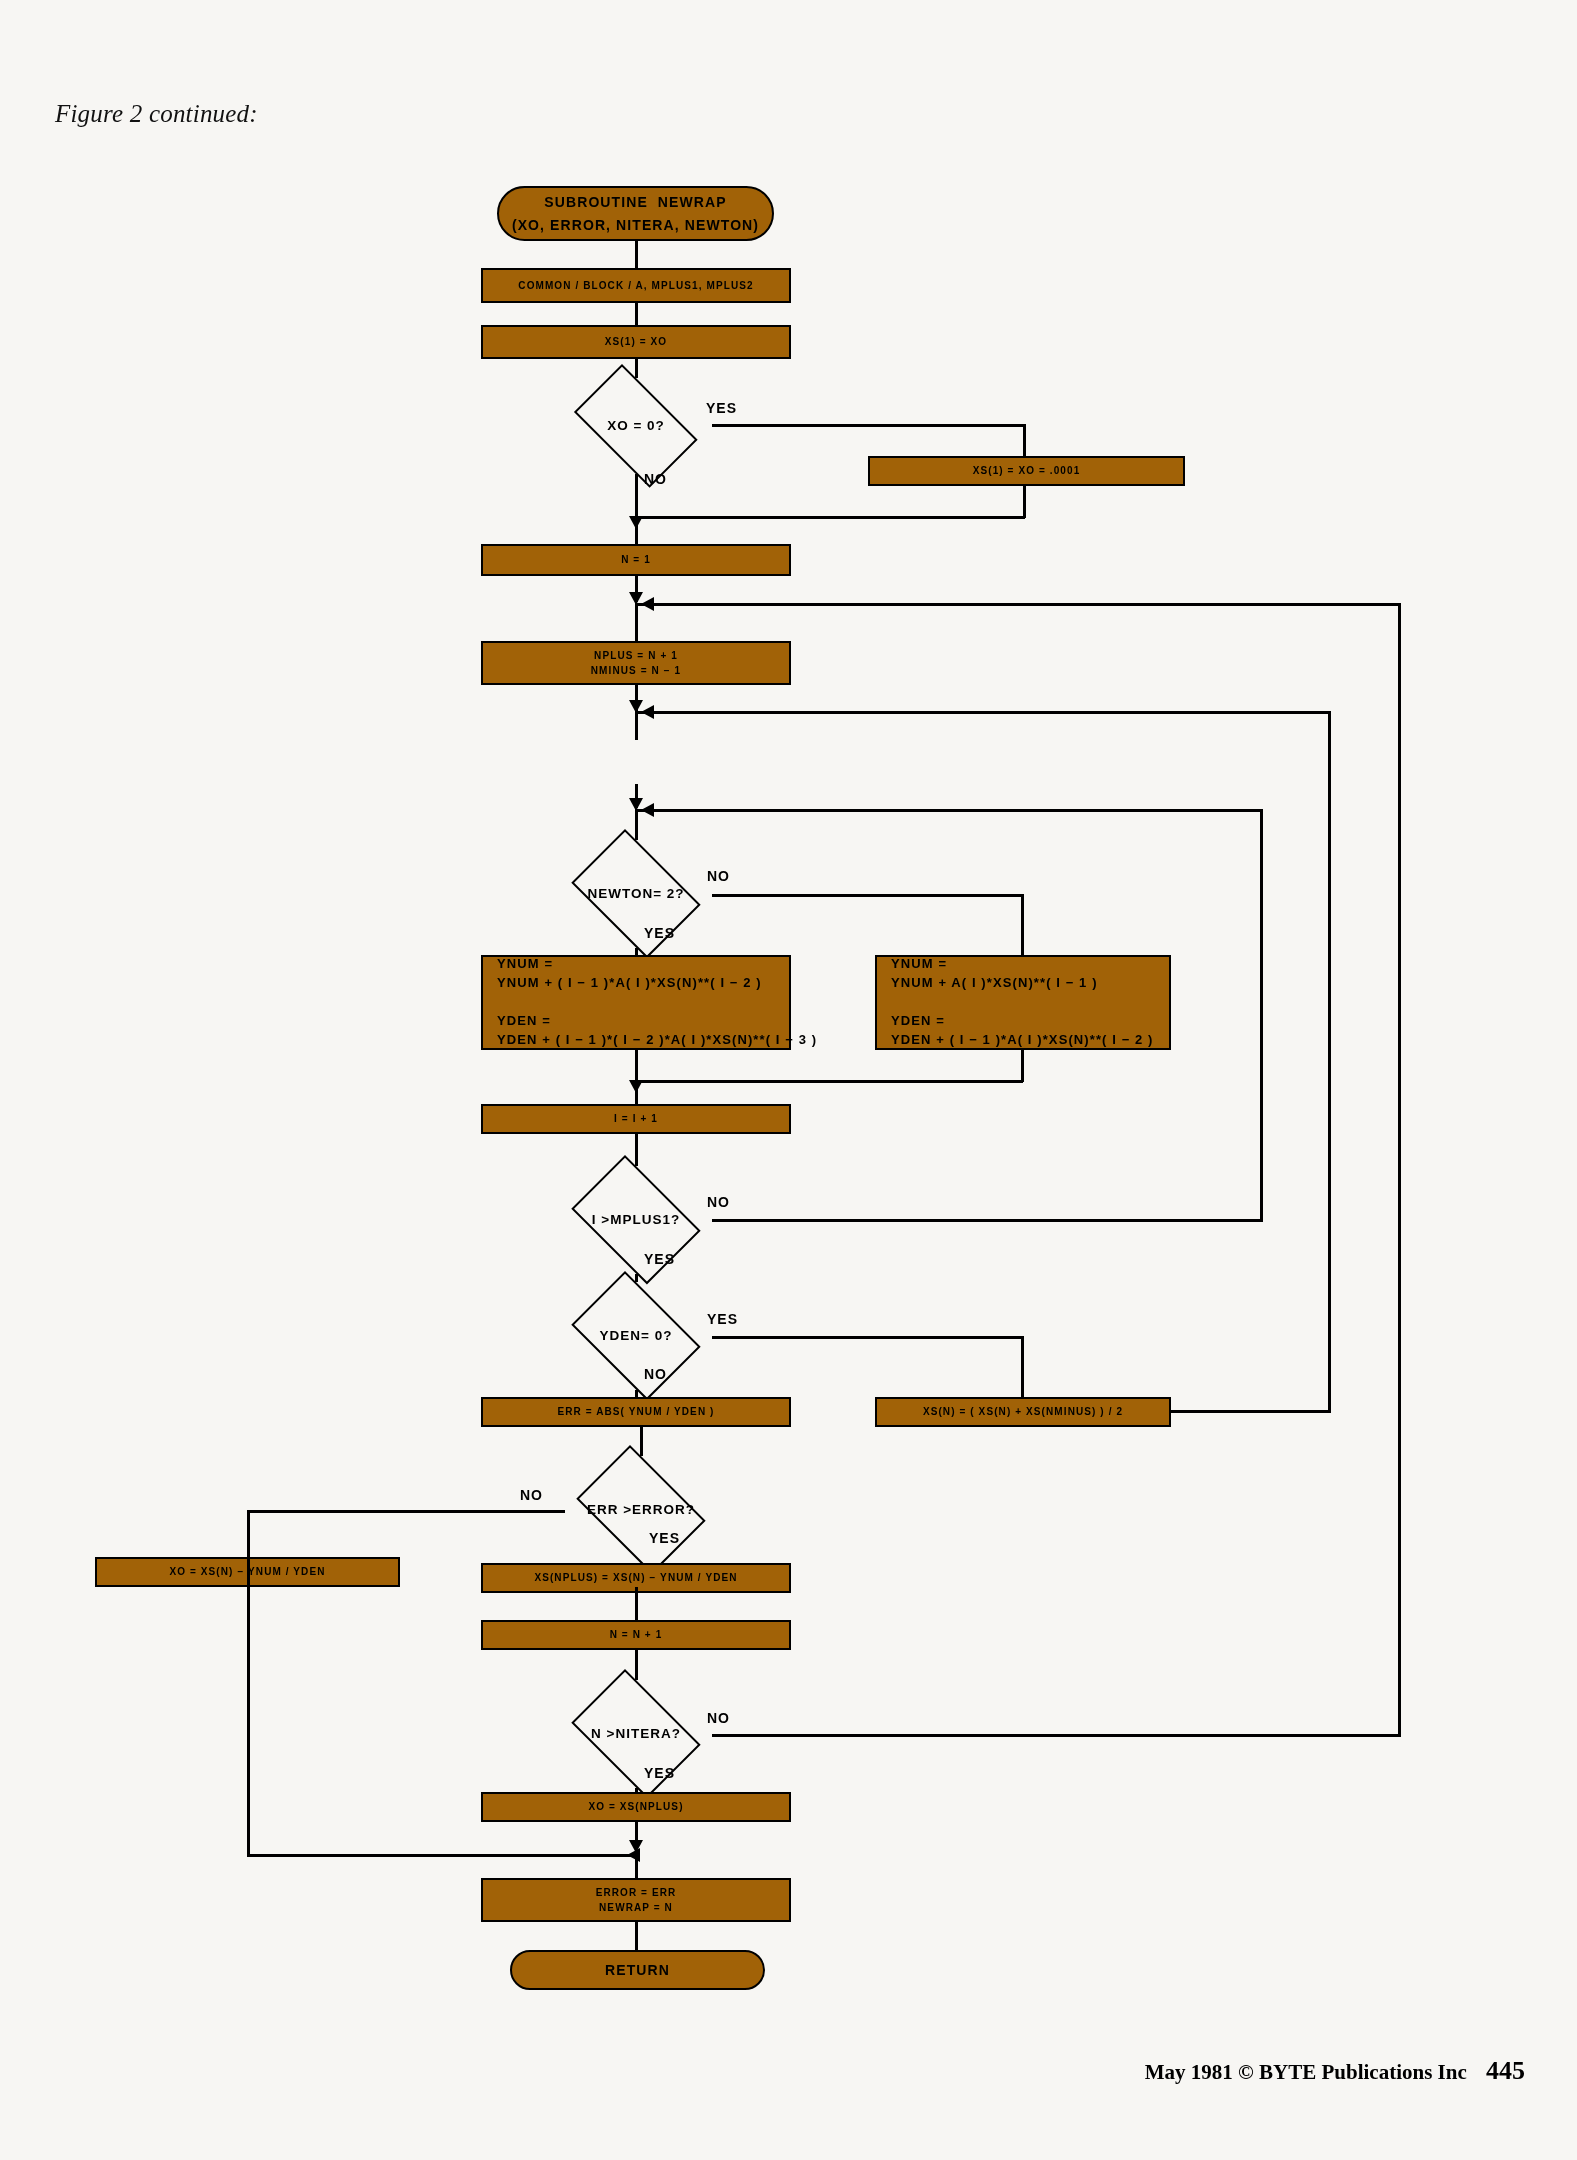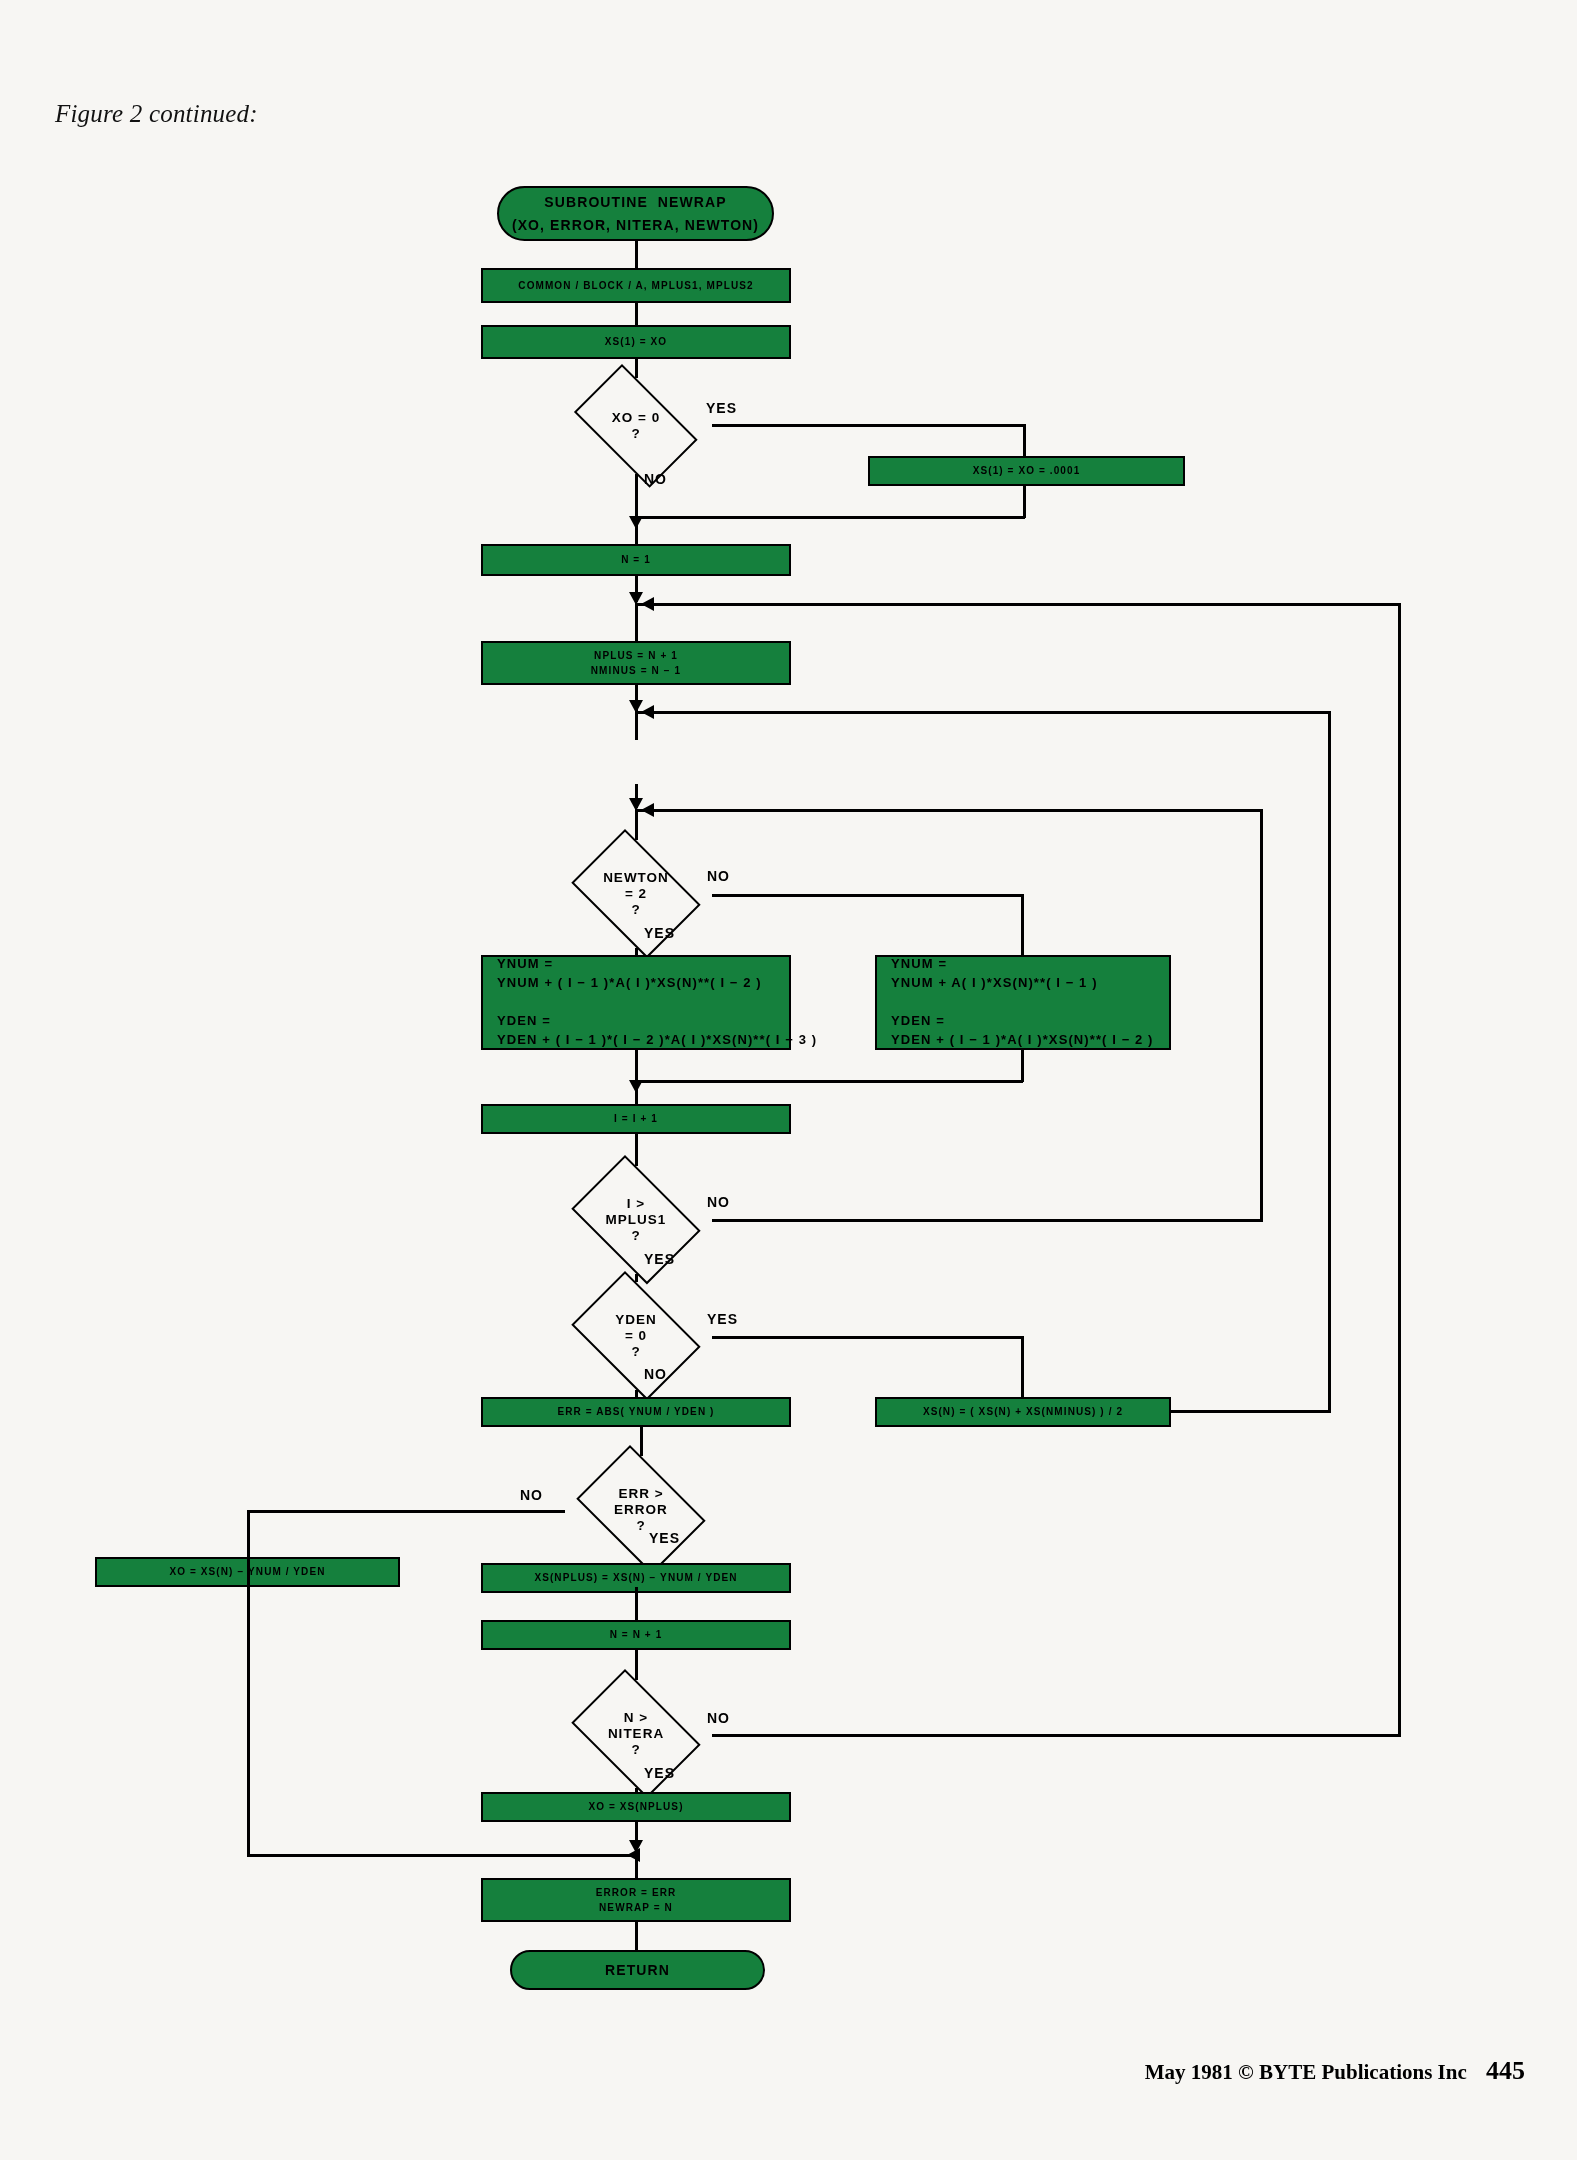--- a/index.html
+++ b/index.html
@@ -42,21 +42,21 @@
   .footer .pageno {
     font-weight: bold;
     font-size: 26px;
     margin-left: 14px;
   }
 
   
   .node {
     position: absolute;
     box-sizing: border-box;
-    background: #15803d;
+    background: #a16207;
     color: #000;
     font-family: "Liberation Sans", sans-serif;
     font-weight: bold;
     letter-spacing: 1.1px;
     white-space: pre;
   }
 
   .proc {
     border: 2.5px solid #000;
     display: flex;
@@ -94,21 +94,20 @@
     height: 70.7%;
     transform: translate(-50%,-50%) rotate(45deg);
     border: 2.5px solid #000;
     background: #f7f6f3;
     box-sizing: border-box;
   }
   .decision .dlabel {
     position: absolute;
     inset: 0;
     display: flex;
-    flex-direction: column;
     align-items: center;
     justify-content: center;
     text-align: left;
     font-size: 13.5px;
     line-height: 1.18;
     letter-spacing: 1px;
   }
 
   
   .ln {

